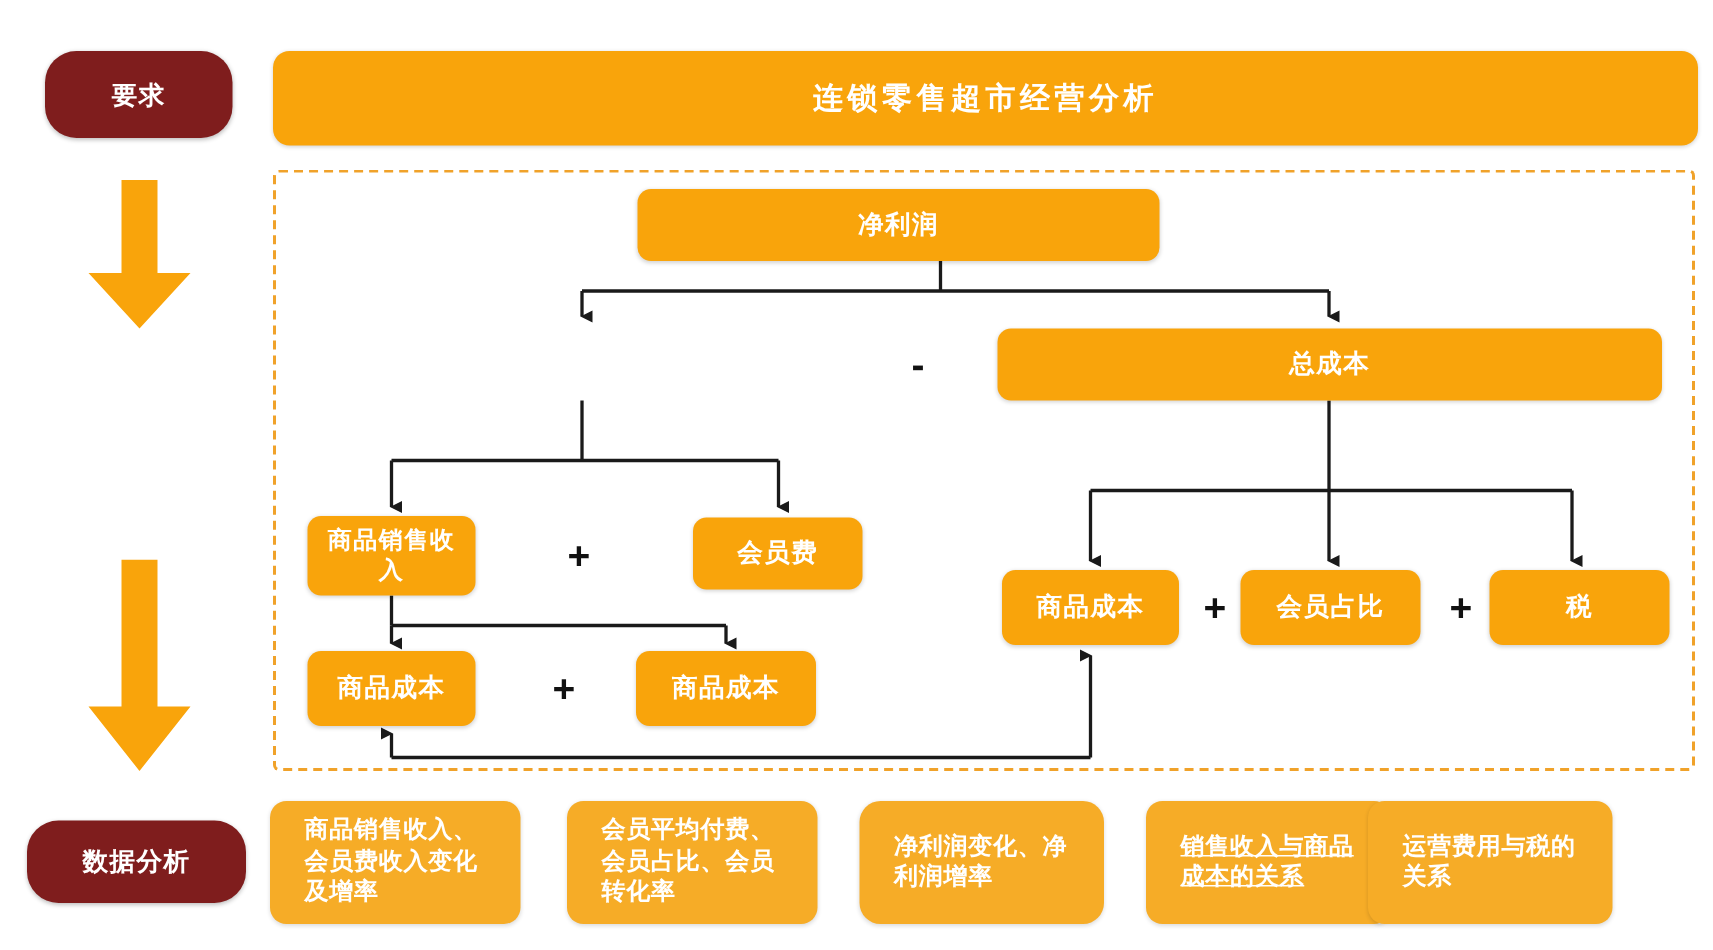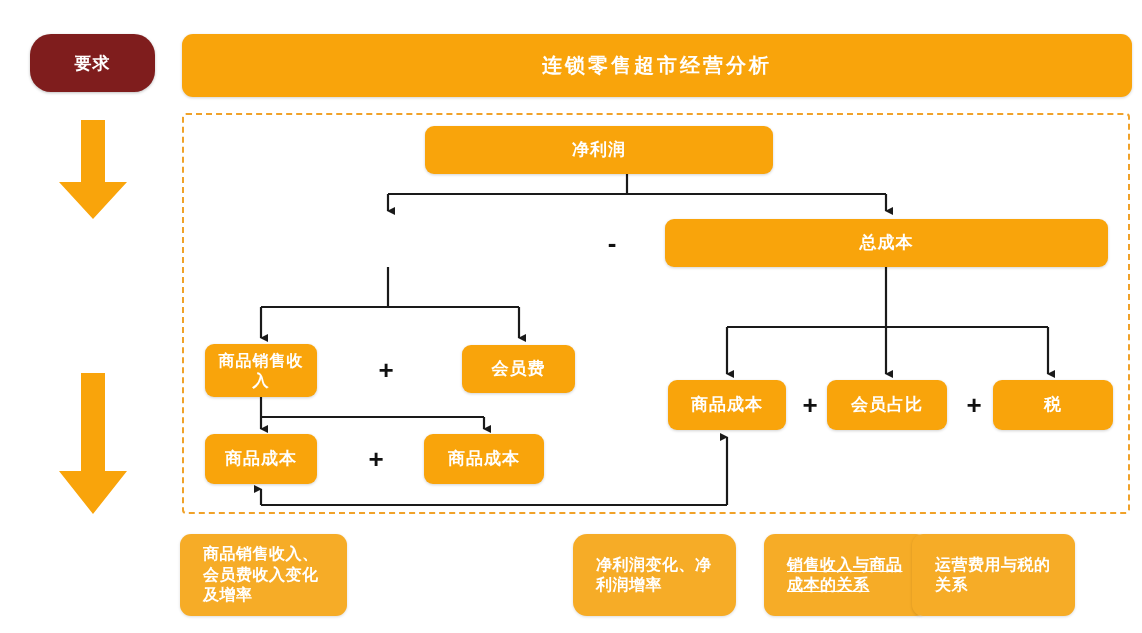--- a/index.html
+++ b/index.html
@@ -182,20 +182,23 @@
     </svg>
   </div>
 
 
   <div class="rail-arrow" style="left:55px; top:373px; height:142px;">
     <svg viewBox="0 0 76 142" width="76" height="142" xmlns="http://www.w3.org/2000/svg">
       <path d="M26,0 L50,0 L50,98 L72,98 L38,141 L4,98 L26,98 Z" fill="#f9a40b"></path>
     </svg>
   </div>
 
+  <div class="stage-chip" style="left:18px; top:547px; width:146px; height:55px;">
+    <span>数据分析</span>
+  </div>
 
   <div class="title-bar">
     <span>连锁零售超市经营分析</span>
   </div>
 
   <div class="dashed-panel"></div>
 
   <div class="node" style="left:425px; top:126px; width:348px; height:48px;">
     <span>净利润</span>
   </div>
@@ -240,20 +243,23 @@
   <div class="op" style="left:961px; top:392px; width:26px; height:26px;">+</div>
 
   <div class="node" style="left:993px; top:380px; width:120px; height:50px;">
     <span>税</span>
   </div>
 
   <div class="analysis-card" style="left:180px; width:167px;">
     <span>商品销售收入、会员费收入变化及增率</span>
   </div>
 
+  <div class="analysis-card" style="left:378px; width:167px;">
+    <span>会员平均付费、会员占比、会员转化率</span>
+  </div>
 
   <div class="analysis-card" style="left:573px; width:163px;border-radius:14px;">
     <span>净利润变化、净利润增率</span>
   </div>
 
   <div class="analysis-card" style="left:764px; width:163px;text-decoration:underline;">
     <span>销售收入与商品成本的关系</span>
   </div>
 
   <div class="analysis-card" style="left:912px; width:163px;">

